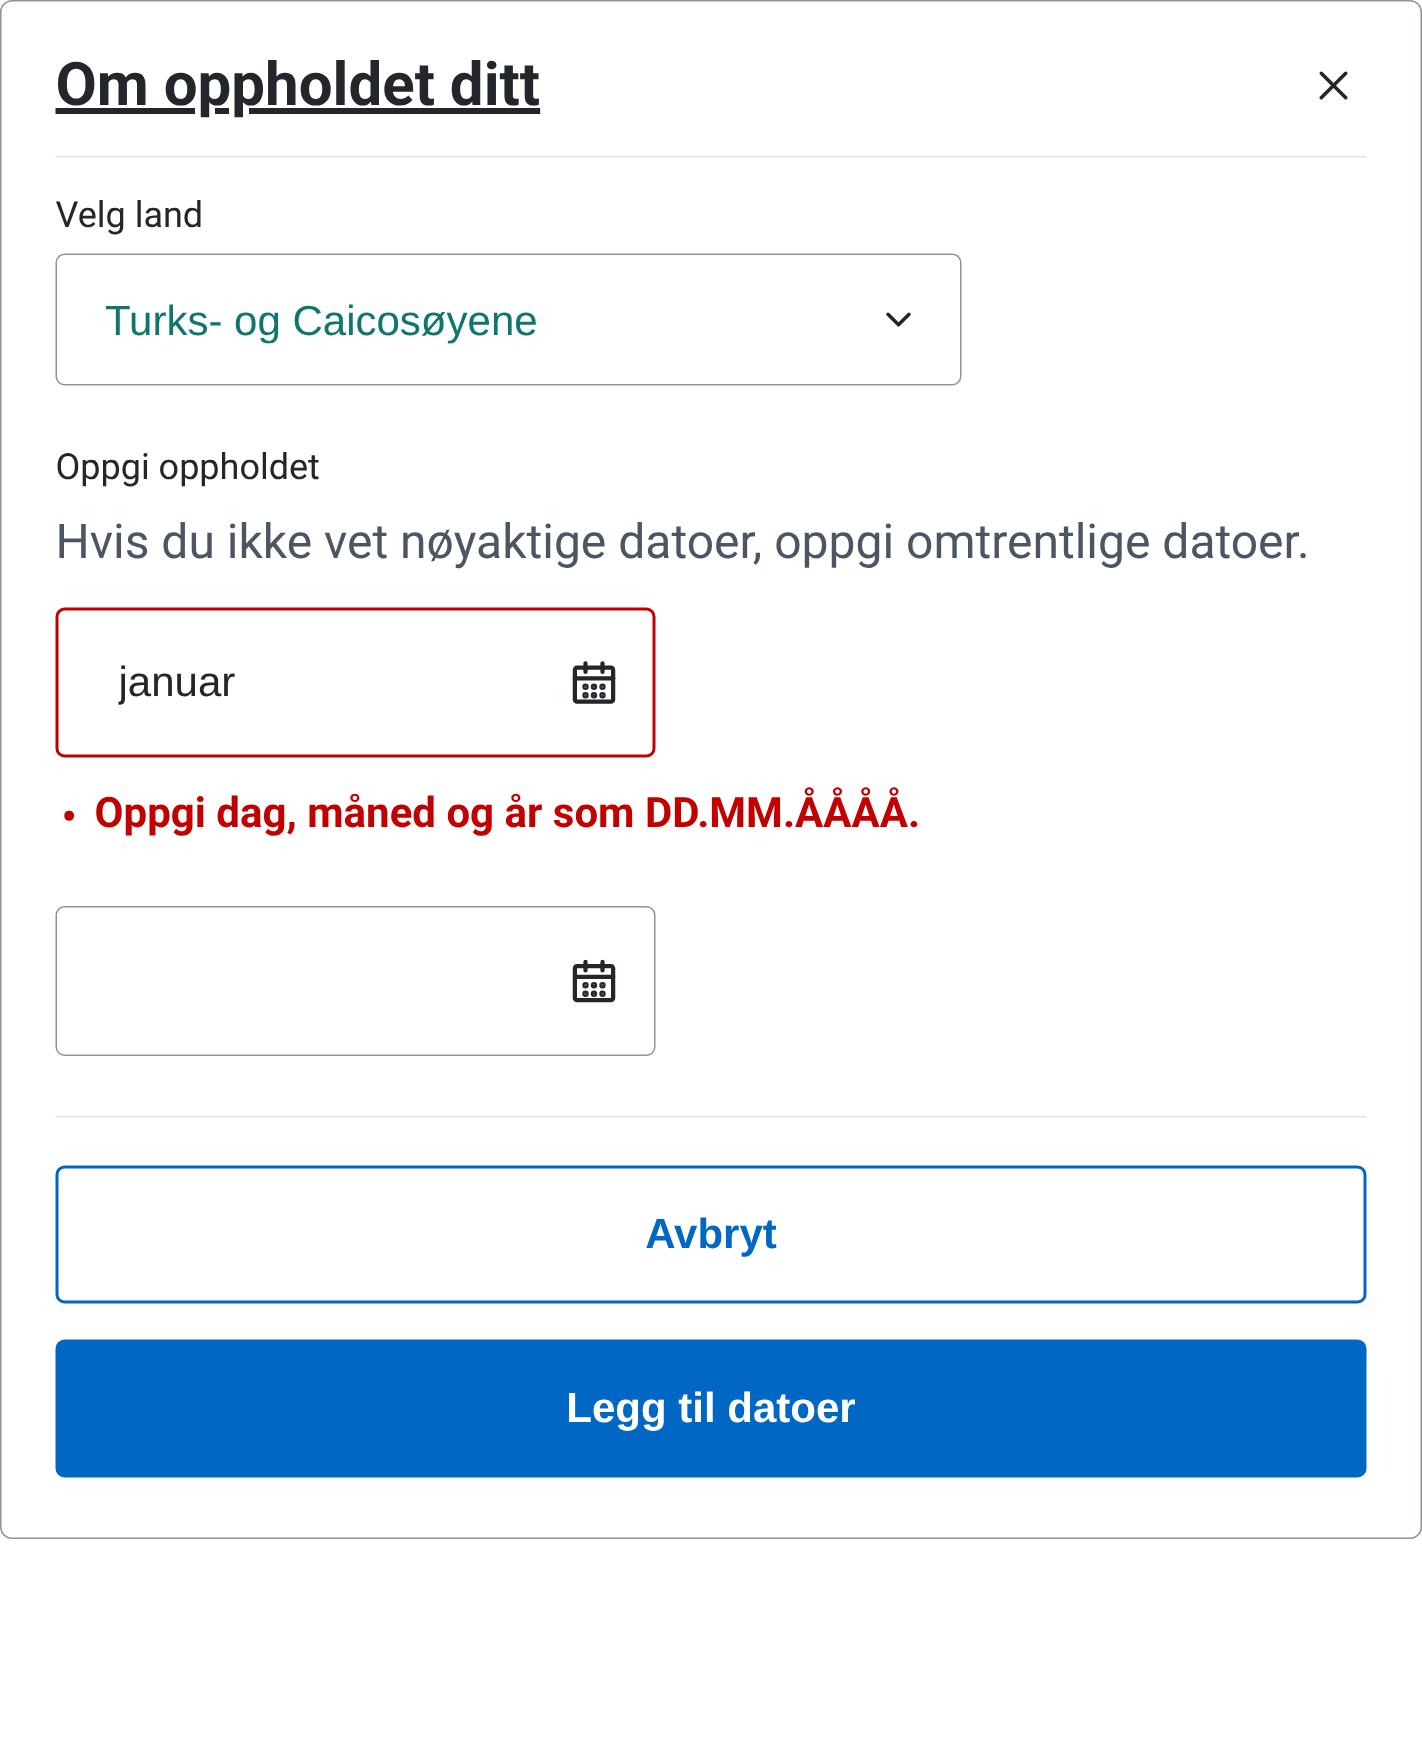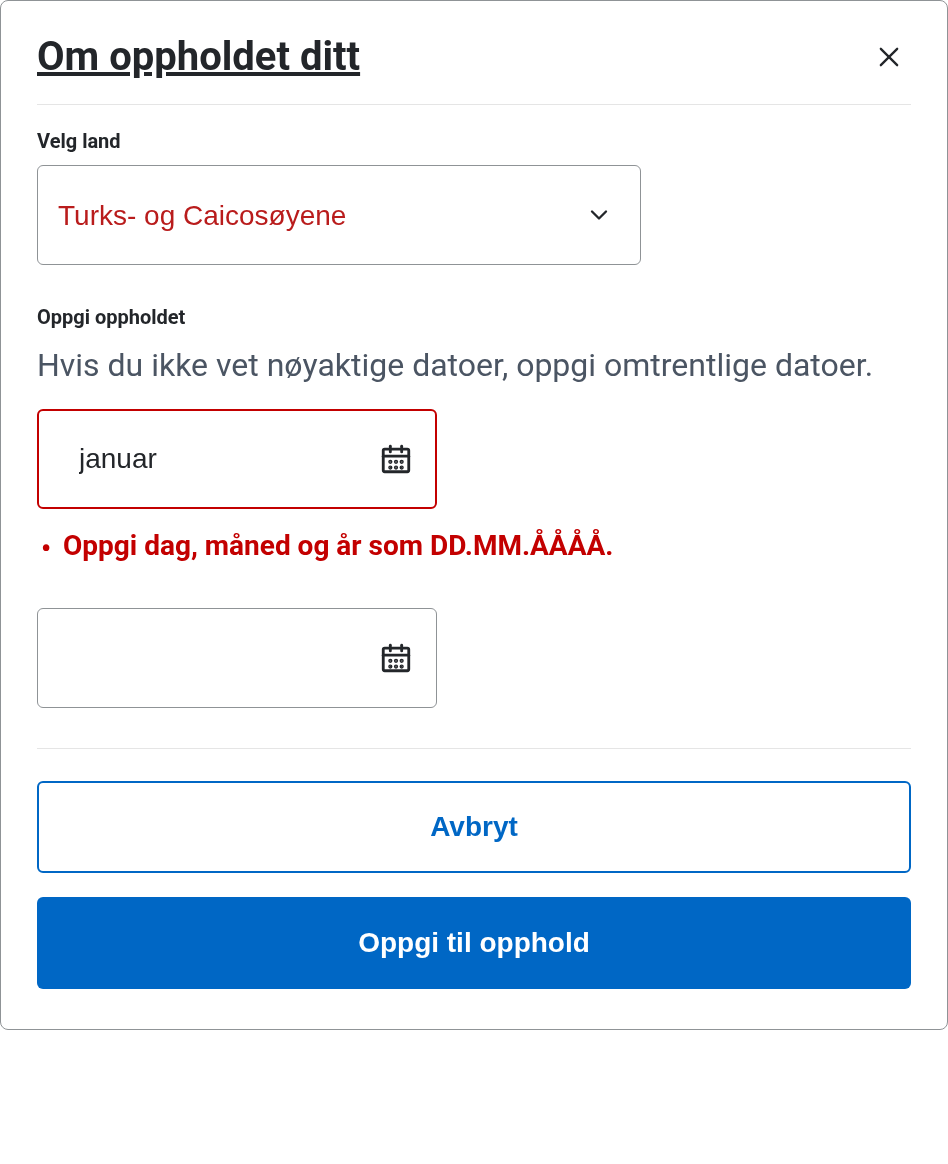--- a/index.html
+++ b/index.html
@@ -39,47 +39,47 @@
       cursor: pointer;
       padding: 8px;
       display: flex;
       align-items: center;
       justify-content: center;
     }
     .form-group {
       margin-bottom: 40px;
     }
     .field-label {
-      font-size: 20px;
-      font-weight: 700;
+      font-size: 24px;
+      font-weight: 400;
       color: #23262a;
       display: block;
       margin-bottom: 12px;
     }
     .field-hint {
       font-size: 32px;
       color: #4b5563;
       line-height: 1.5;
       margin-bottom: 20px;
     }
     .select-wrapper {
       position: relative;
       width: 604px;
     }
     .select {
       width: 100%;
-      height: 100px;
-      padding: 0 60px 0 20px;
+      height: 88px;
+      padding: 0 60px 0 32px;
       font-size: 28px;
       border: 1px solid #8f9396;
       border-radius: 6px;
       background: #fff;
       appearance: none;
       cursor: pointer;
-      color: #b91c1c;
+      color: #0f766e;
     }
     .select-chevron {
       position: absolute;
       right: 28px;
       top: 50%;
       transform: translateY(-50%);
       pointer-events: none;
     }
     .date-input-wrapper {
       position: relative;
@@ -211,15 +211,15 @@
         <circle cx="16" cy="14" r="0.5" fill="#23262a"></circle>
         <circle cx="8" cy="18" r="0.5" fill="#23262a"></circle>
         <circle cx="12" cy="18" r="0.5" fill="#23262a"></circle>
         <circle cx="16" cy="18" r="0.5" fill="#23262a"></circle>
       </svg>
     </div>
   </div>
 
   <div class="dialog-footer">
     <button class="btn btn-secondary">Avbryt</button>
-    <button class="btn btn-primary">Oppgi til opphold</button>
+    <button class="btn btn-primary">Legg til datoer</button>
   </div>
 </div>
 
 </body></html>

